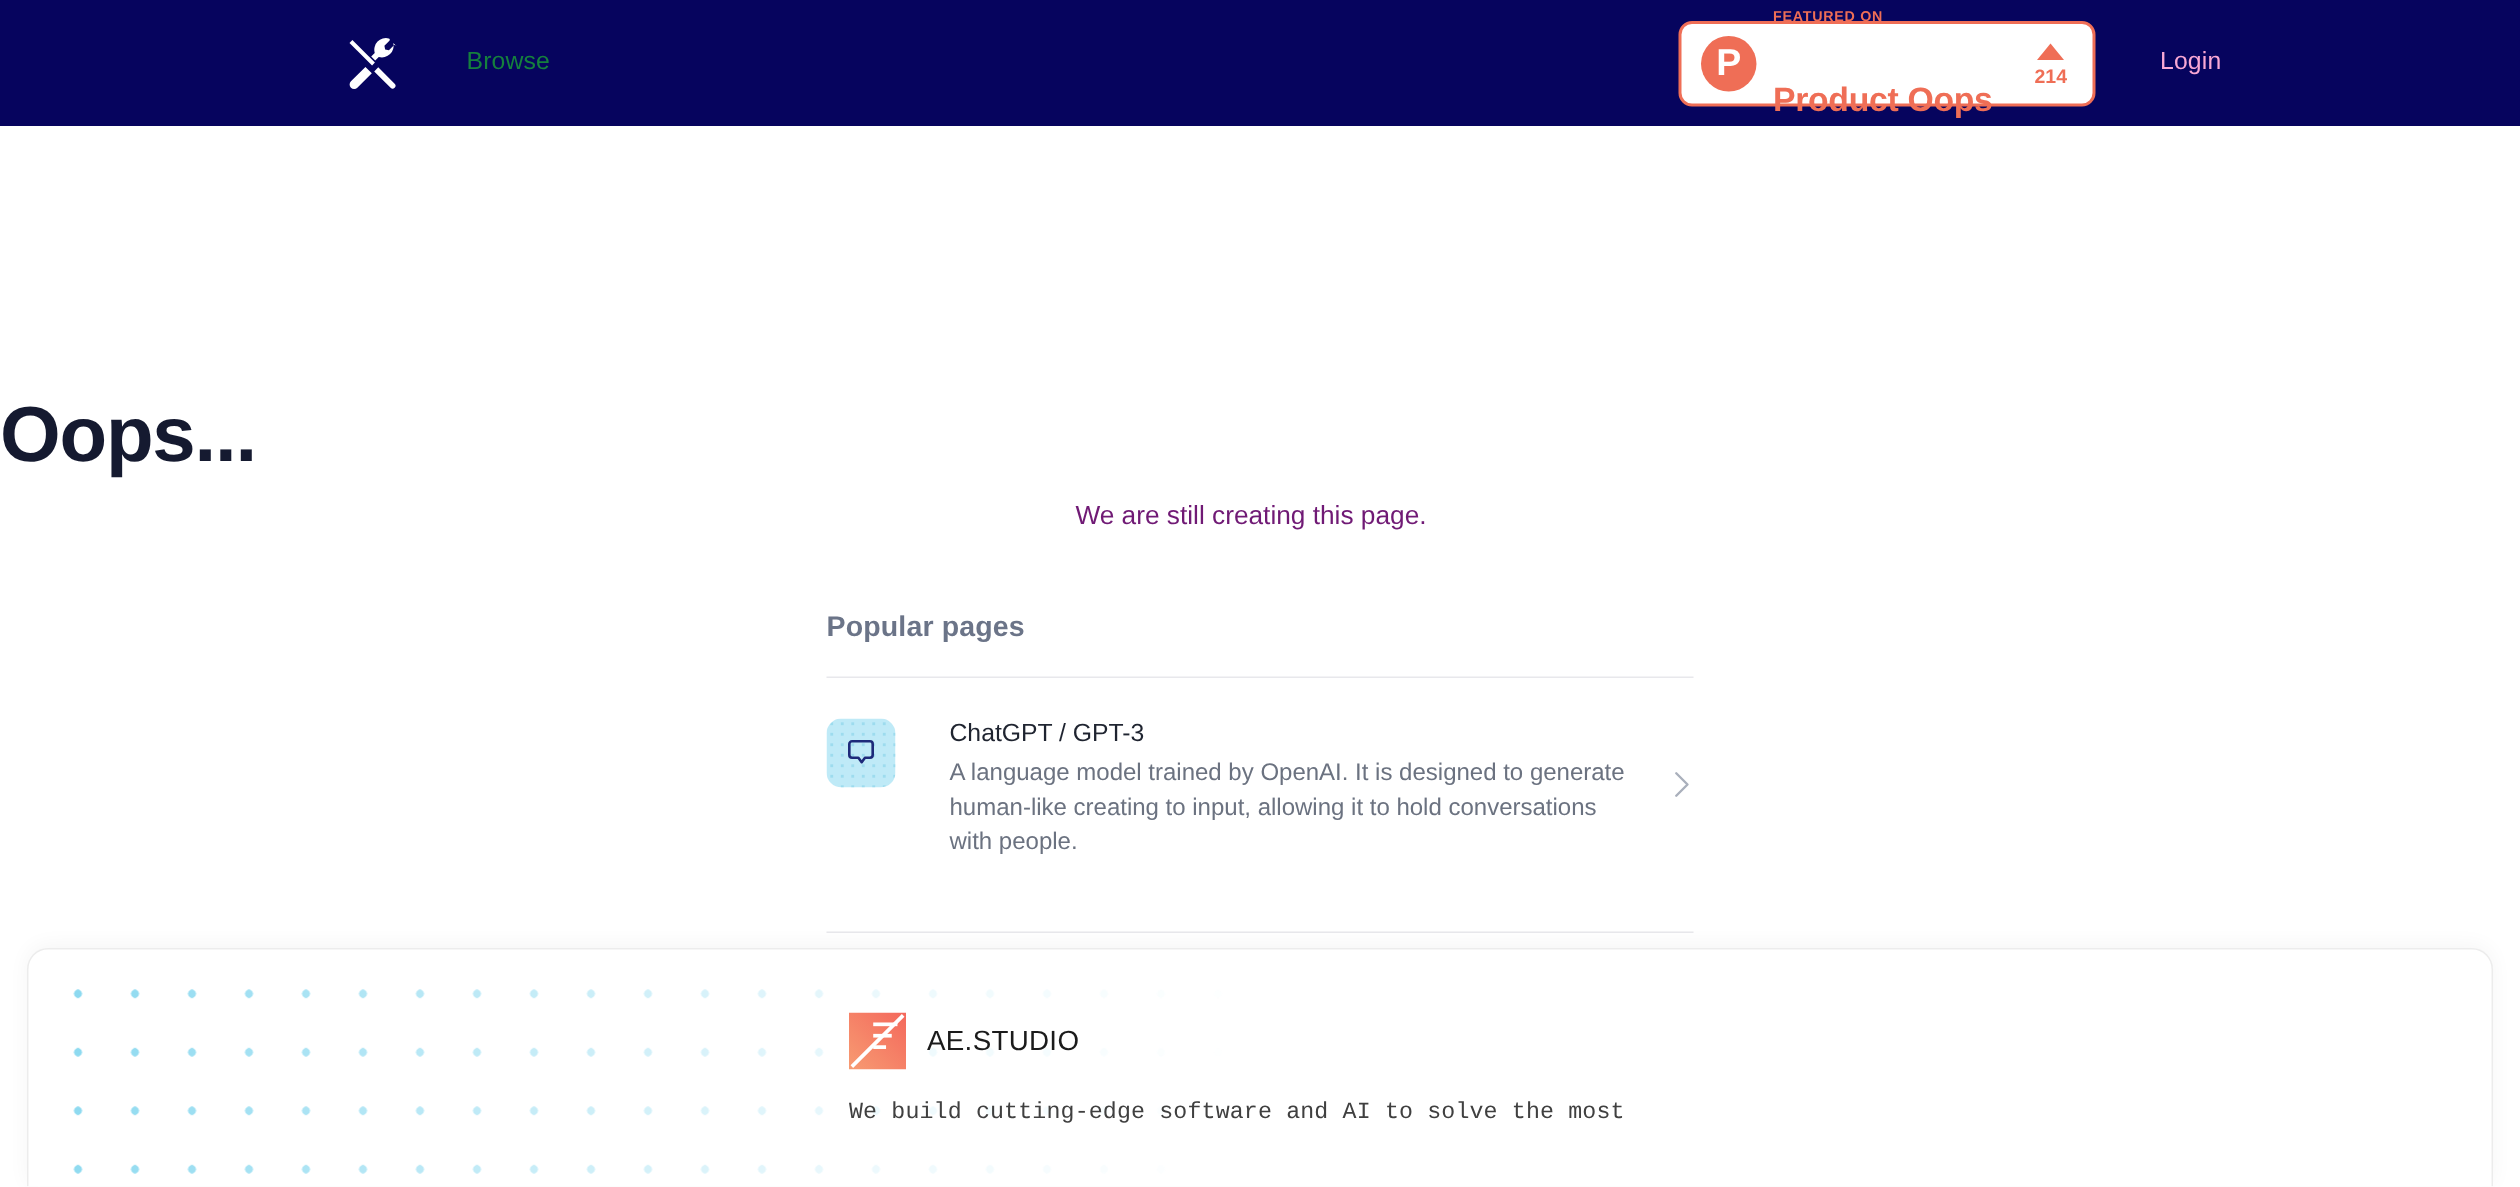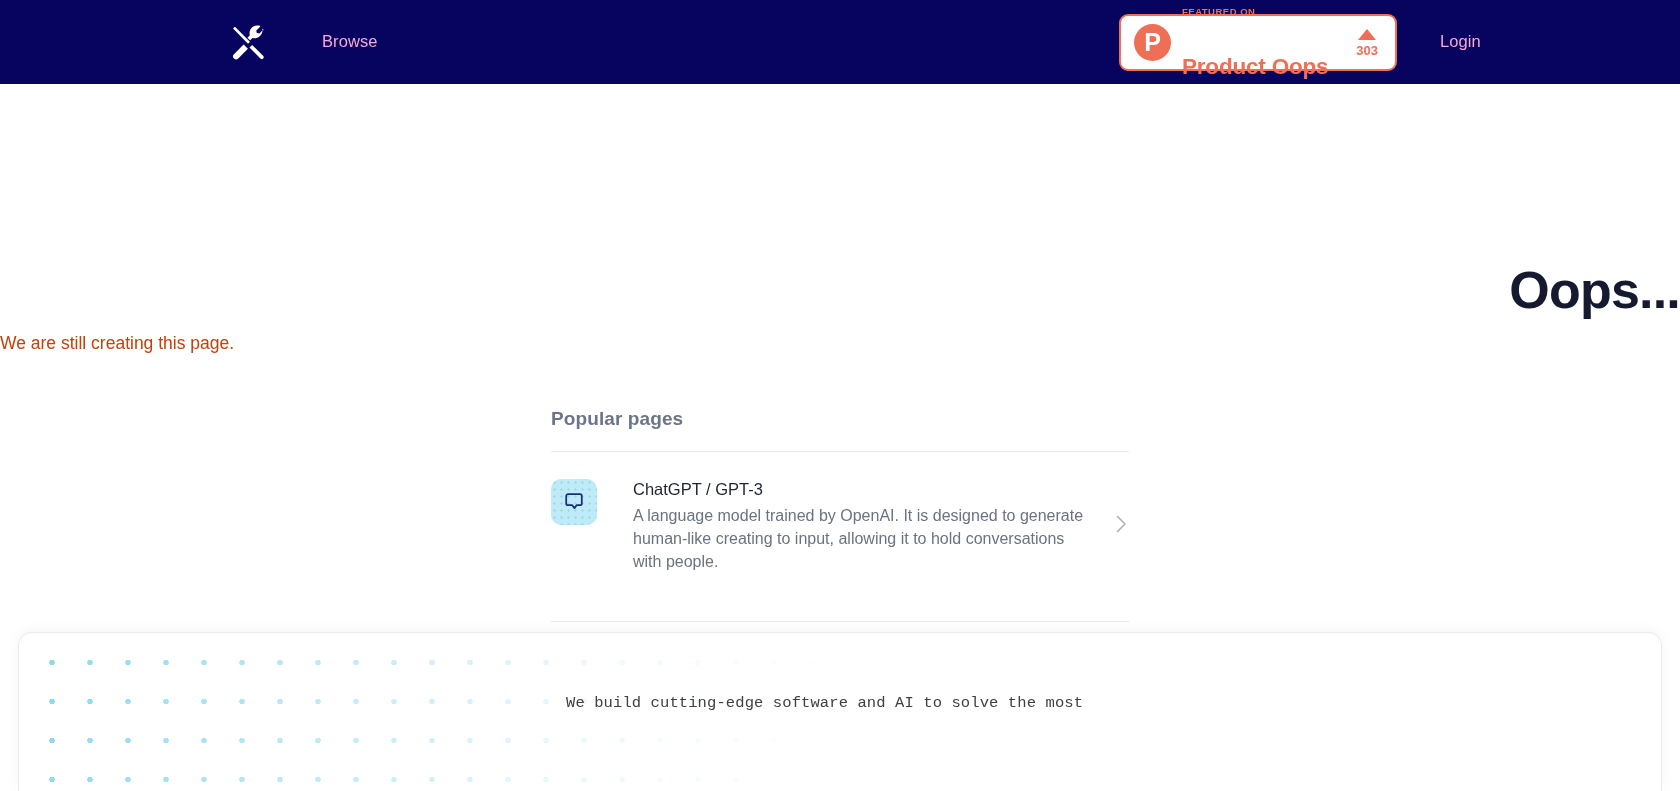--- a/index.html
+++ b/index.html
@@ -27,24 +27,24 @@
     top: 22px;
     width: 42px;
     height: 42px;
     display: flex;
     align-items: center;
     justify-content: center;
   }
   .nav-logo svg { display: block; }
   .nav-browse {
     position: absolute;
-    left: 322px;
+    left: 311px;
     top: 32px;
     font-size: 16.5px;
-    color: #f9a8d4;
+    color: #15803d;
     letter-spacing: .1px;
     cursor: pointer;
   }
   .nav-login {
     position: absolute;
     left: 1440px;
     top: 32px;
     font-size: 16.5px;
     color: #f9a8d4;
     letter-spacing: .1px;
@@ -122,32 +122,33 @@
     color: #ef6e56;
   }
 
   
   .main { position: relative; width: 1680px; height: 548px; background: #fff; }
 
   .title {
     position: absolute;
     top: 176px;
     width: 1680px;
-    text-align: right;
+    text-align: left;
     font-size: 52px;
     font-weight: bold;
     color: #151a30;
     letter-spacing: -.8px;
   }
   .subtitle {
     position: absolute;
     top: 249px;
     width: 1668px;
+    text-align: center;
     font-size: 17.5px;
-    color: #c2410c;
+    color: #701a75;
   }
 
   .panel {
     position: absolute;
     left: 551px;
     top: 324px;
     width: 578px;
   }
   .panel-label {
     font-size: 19px;
@@ -270,21 +271,21 @@
   <div class="nav-browse">Browse</div>
 
   <div class="ph-badge">
     <div class="ph-circle">P</div>
     <div class="ph-text">
       <div class="ph-featured">FEATURED ON</div>
       <div class="ph-name">Product Oops</div>
     </div>
     <div class="ph-votes">
       <div class="ph-tri"></div>
-      <div class="ph-count">303</div>
+      <div class="ph-count">214</div>
     </div>
   </div>
 
   <div class="nav-login">Login</div>
 </div>
 
 <div class="main">
 
   <div class="title">Oops...</div>
   <div class="subtitle">We are still creating this page.</div>
@@ -313,15 +314,33 @@
     <div class="divider"></div>
 
     <div class="home-link">Or go back home →</div>
   </div>
 </div>
 
 <div class="footer-card">
   <div class="dots"></div>
 
   <div class="footer-inner">
+    <div class="ae-row">
+      <span>
+        <svg class="ae-mark" viewBox="0 0 40 40">
+          <defs>
+            <linearGradient id="aeg" x1="0" y1="1" x2="1" y2="0">
+              <stop offset="0%" stop-color="#F79B72"></stop>
+              <stop offset="100%" stop-color="#F4685C"></stop>
+            </linearGradient>
+          </defs>
+          <rect x="0" y="0" width="40" height="40" fill="url(#aeg)"></rect>
+          <path d="M2 38 L38 2" stroke="#ffffff" stroke-width="2.6"></path>
+          <rect x="17" y="7" width="17" height="2.6" fill="#ffffff"></rect>
+          <rect x="17" y="15" width="13" height="2.6" fill="#ffffff"></rect>
+          <rect x="17" y="23" width="9" height="2.6" fill="#ffffff"></rect>
+        </svg>
+      </span>
+      <span class="ae-name">AE.STUDIO</span>
+    </div>
     <div class="ae-tagline">We build cutting-edge software and AI to solve the most</div>
   </div>
 </div>
 
 </body></html>

